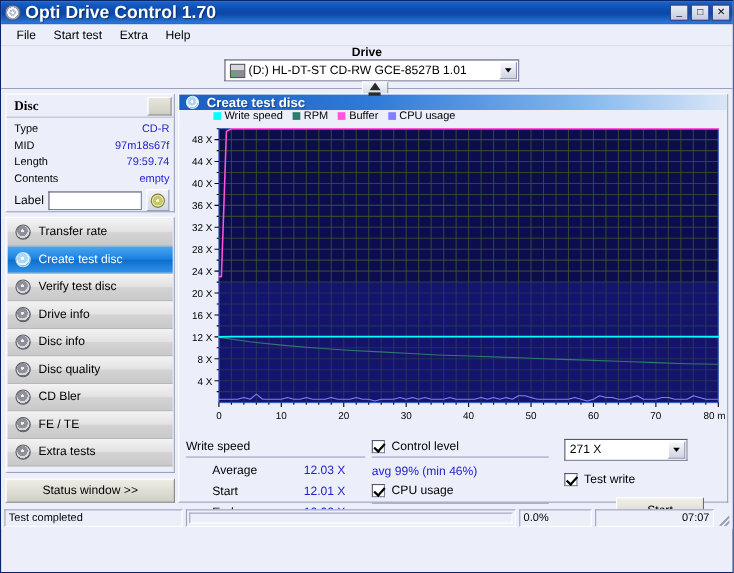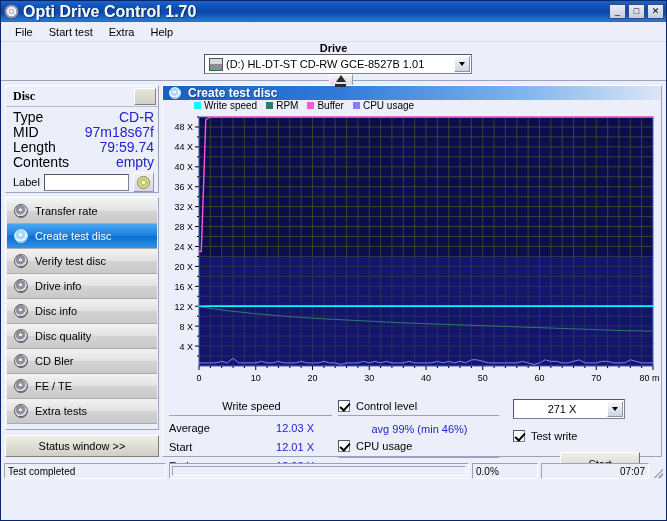--- a/index.html
+++ b/index.html
@@ -159,21 +159,20 @@
   }
   .icon-save:after {
     content:""; position:absolute; bottom:0; left:2px; width:9px; height:5px; background:#e6ecfa;
   }
 
   
   .body {
     display: flex;
     height: 380px;
     background: #eceff9;
-    text-align: center;
   }
 
   
   .left {
     width: 161px;
     padding: 4px 3px 0 4px;
     box-sizing: border-box;
     display: flex; flex-direction: column;
   }
   .panel {
@@ -192,21 +191,21 @@
   .disc-head-btn {
     width: 22px; height: 17px;
     background: linear-gradient(to bottom, #e6e6de, #cfcfc4);
     border: 1px solid #808080;
     border-top-color: #ffffff; border-left-color: #ffffff;
     box-sizing: border-box;
   }
   .disc-rows { padding: 3px 4px 0 7px; }
   .disc-row {
     display: flex; justify-content: space-between; align-items: baseline;
-    font-size: 14px; line-height: 15px;
+    font-size: 10px; line-height: 15px;
   }
   .disc-row .k { color: #000; }
   .disc-row .v { color: #2222cc; }
   .label-row { display: flex; align-items: center; gap: 4px; margin-top: 2px; }
   .label-row .k { font-size: 11px; color: #000; }
   .label-input {
     flex: 1; height: 17px;
     background: #ffffff;
     border: 1px solid #7b809a;
     border-top-color: #52576f; border-left-color: #52576f;
@@ -303,21 +302,21 @@
     display: flex;
     padding: 6px 6px 0 6px;
     box-sizing: border-box;
     font-size: 11px;
   }
   .col-ws { width: 165px; }
   .col-mid { width: 163px; margin-left: 4px; }
   .col-right { flex: 1; padding-left: 12px; }
   .col-title { color: #000; line-height: 14px; }
   .rule { height: 1px; background: #9aa3bd; margin: 2px 2px 3px 0; }
-  .srow { display: flex; justify-content: space-between; line-height: 19px; padding-right: 20px; }
+  .srow { display: flex; justify-content: space-between; line-height: 19px; padding-right: 20px; margin-left: 24px; }
   .srow .k { color: #000; }
   .srow .v { color: #2222cc; }
   .chk-row { display: flex; align-items: center; gap: 6px; line-height: 14px; }
   .chk {
     width: 12px; height: 12px; background: #ffffff;
     border: 1px solid #7b809a;
     border-top-color: #52576f; border-left-color: #52576f;
     box-sizing: border-box; position: relative; flex: none;
   }
   .chk.on:after {

